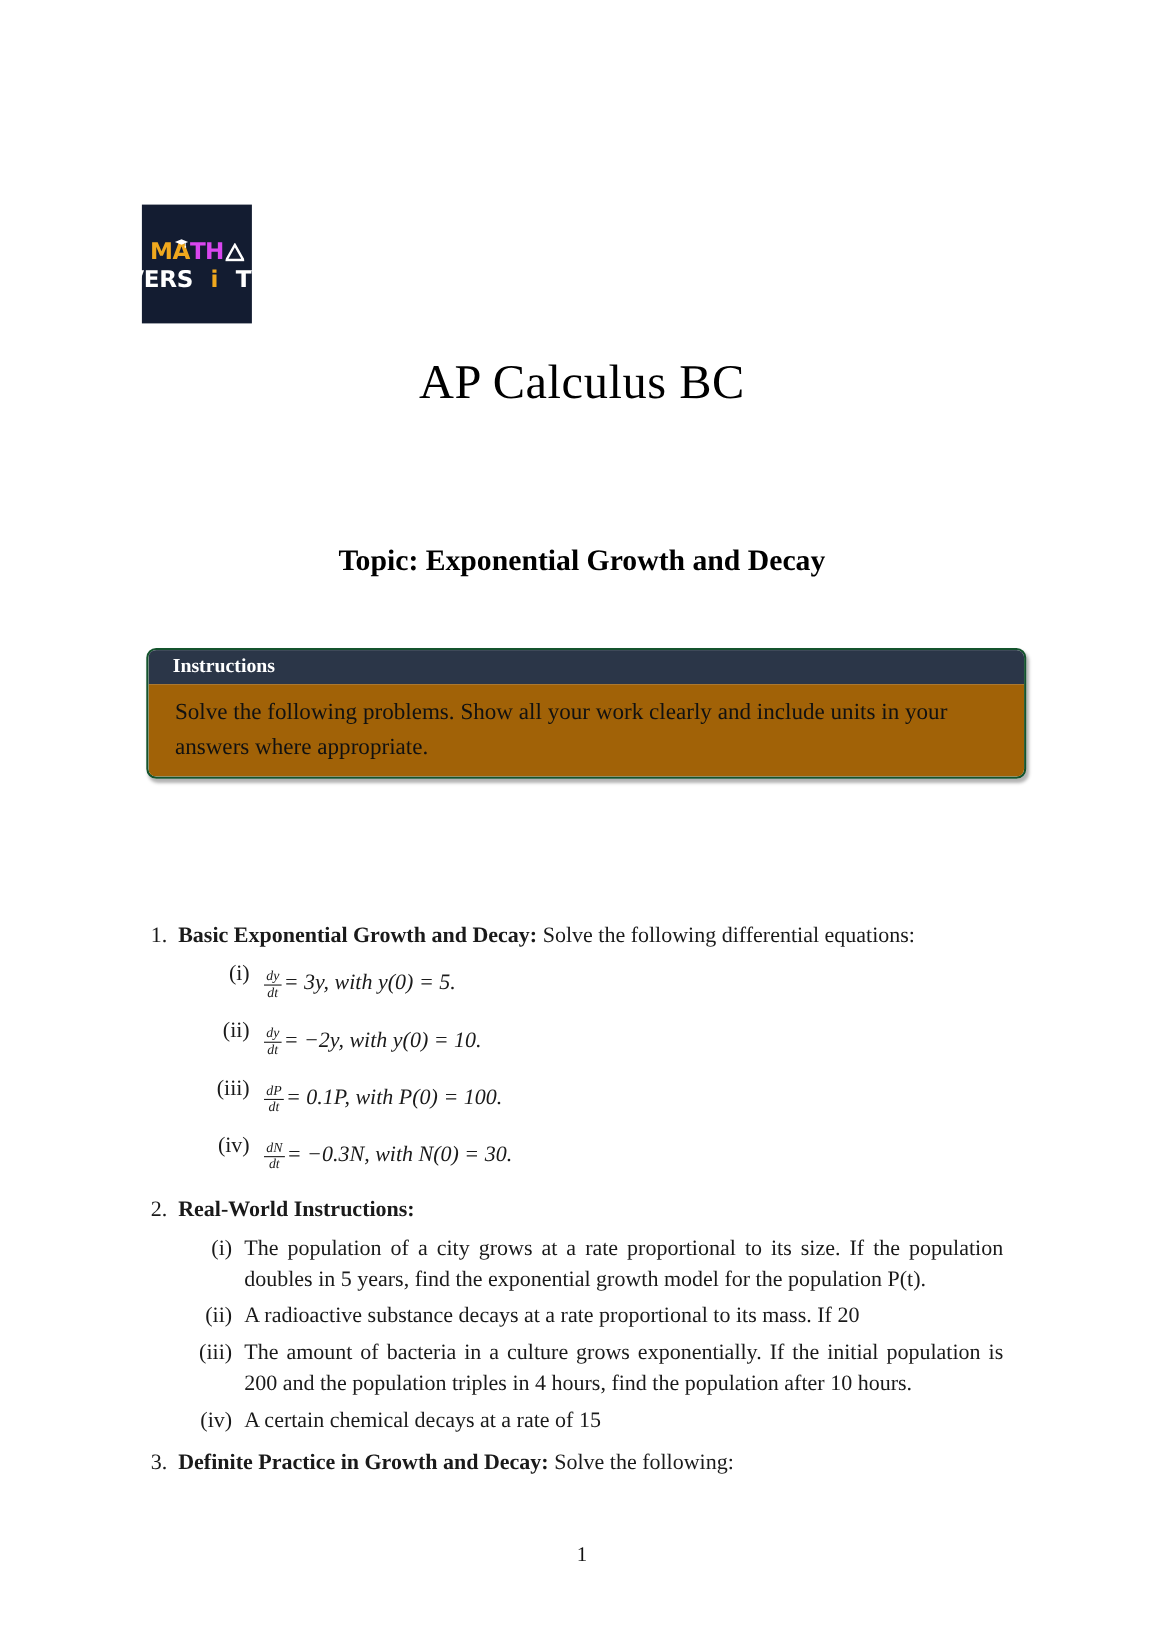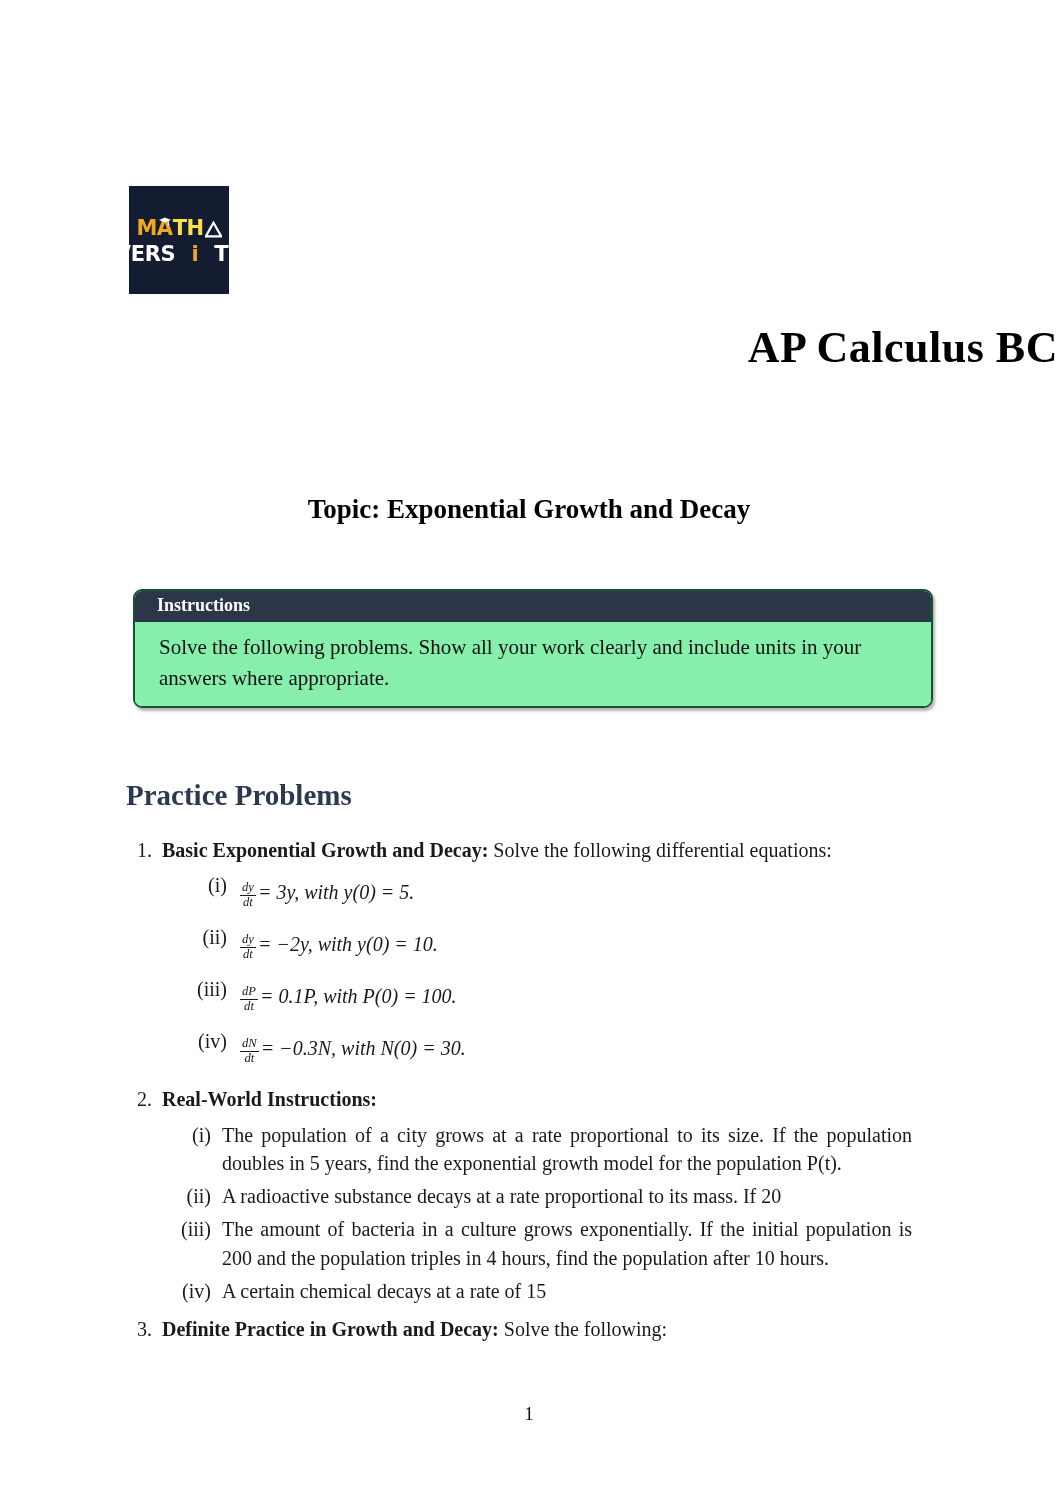--- a/index.html
+++ b/index.html
@@ -59,21 +59,21 @@
     font-size: 21px;
     letter-spacing: -0.3px;
     color: #ffffff;
     margin-top: 3px;
     height: 23px;
     display: flex;
     align-items: flex-end;
     gap: 16px;
   }
   .lg-gold { color: #f0a81e; }
-  .lg-white { color: #fde047; }
+  .lg-white { color: #d946ef; }
   .cap-a {
     position: relative;
     display: inline-block;
     color: #f0a81e;
   }
   .cap-icon {
     position: absolute;
     left: 50%;
     top: -9px;
     transform: translateX(-50%);
@@ -88,23 +88,23 @@
     position: relative;
     top: -1px;
   }
 
   
   .doc-title {
     position: absolute;
     left: 0;
     top: 322px;
     width: 1058px;
-    text-align: right;
+    text-align: center;
     font-size: 44px;
-    font-weight: bold;
+    font-weight: normal;
     letter-spacing: 0.5px;
     color: #000000;
   }
   .doc-subtitle {
     position: absolute;
     left: 0;
     top: 494px;
     width: 1058px;
     text-align: center;
     font-size: 27px;
@@ -125,21 +125,21 @@
     box-shadow: 2px 3px 3px rgba(0,0,0,0.30);
   }
   .callout-header {
     background: #2b3648;
     color: #ffffff;
     font-size: 18px;
     font-weight: bold;
     padding: 4px 22px 6px 22px;
   }
   .callout-body {
-    background: #86efac;
+    background: #a16207;
     color: #111111;
     font-size: 21px;
     line-height: 1.48;
     padding: 10px 24px 12px 24px;
   }
 
   
   .section-heading {
     position: absolute;
     left: 126px;
@@ -253,21 +253,20 @@
   </div>
 
   <div class="doc-title">AP Calculus BC</div>
   <div class="doc-subtitle">Topic:  Exponential Growth and Decay</div>
 
   <div class="callout">
     <div class="callout-header">Instructions</div>
     <div class="callout-body">Solve the following problems. Show all your work clearly and include units in your answers where appropriate.</div>
   </div>
 
-  <div class="section-heading">Practice Problems</div>
 
   <div class="problems">
 
     <div class="prob-item">
       <div class="prob-num">1.</div>
       <div class="prob-text">
         <b>Basic Exponential Growth and Decay:</b>
         <span>Solve the following differential equations:</span>
       </div>
     </div>

